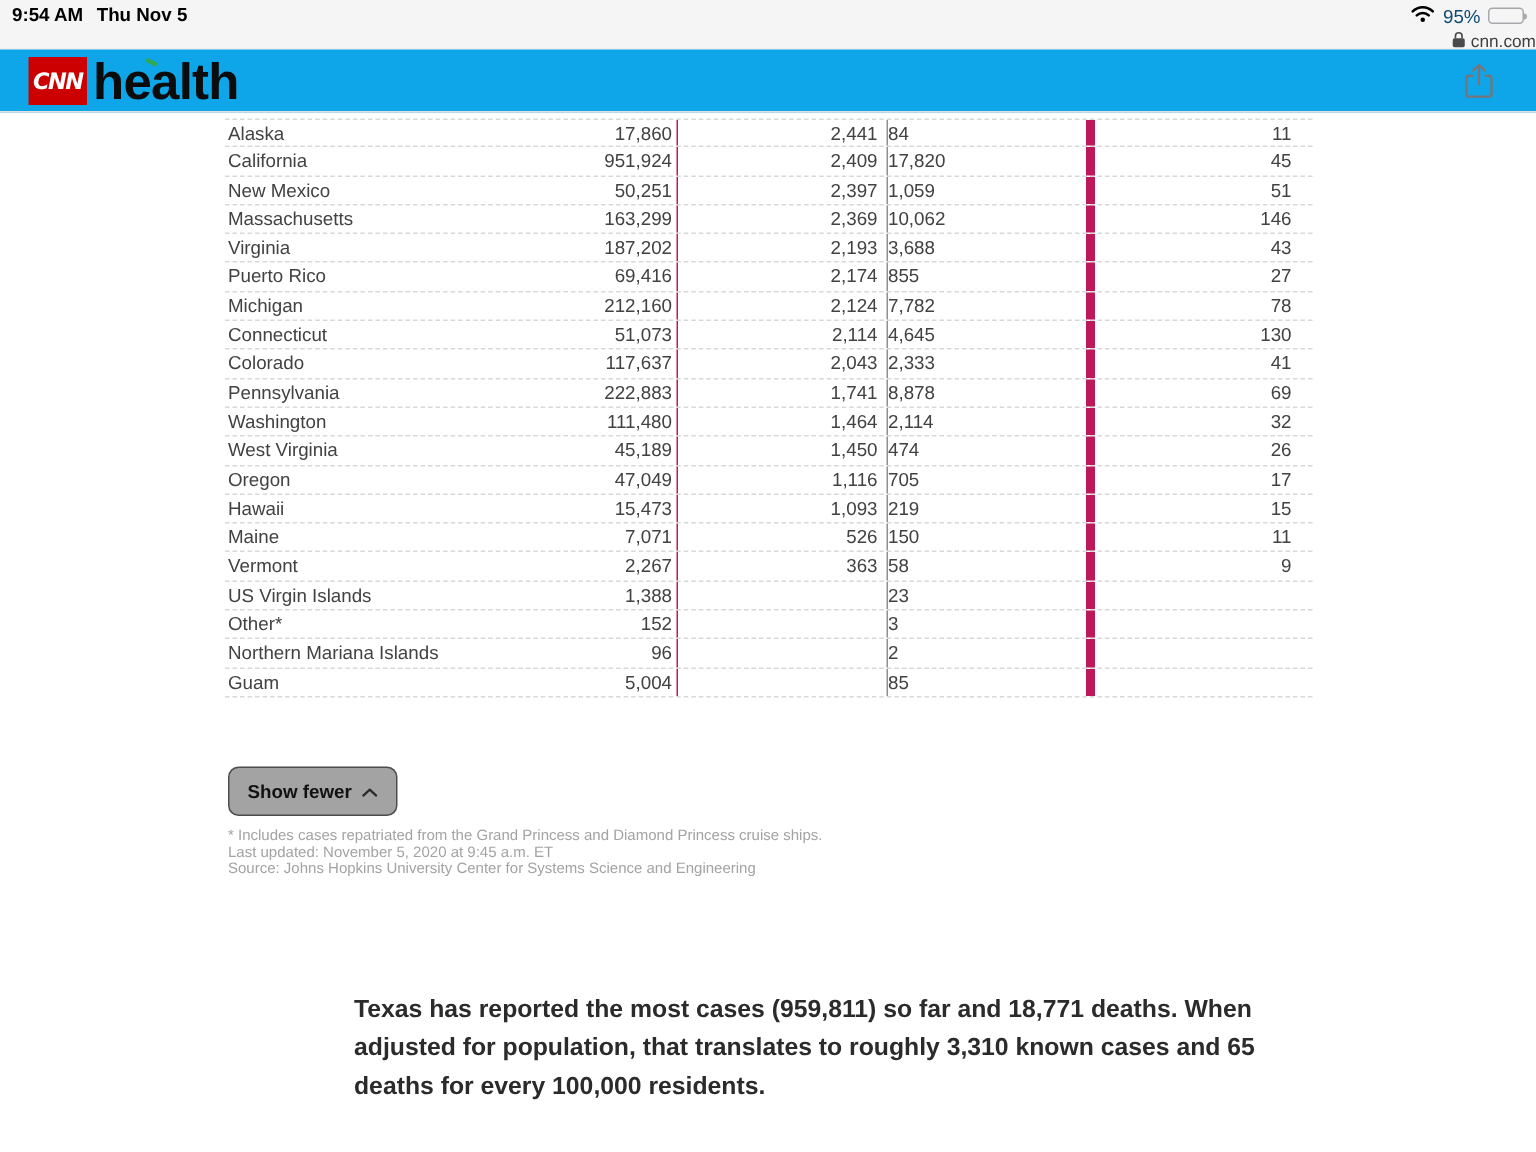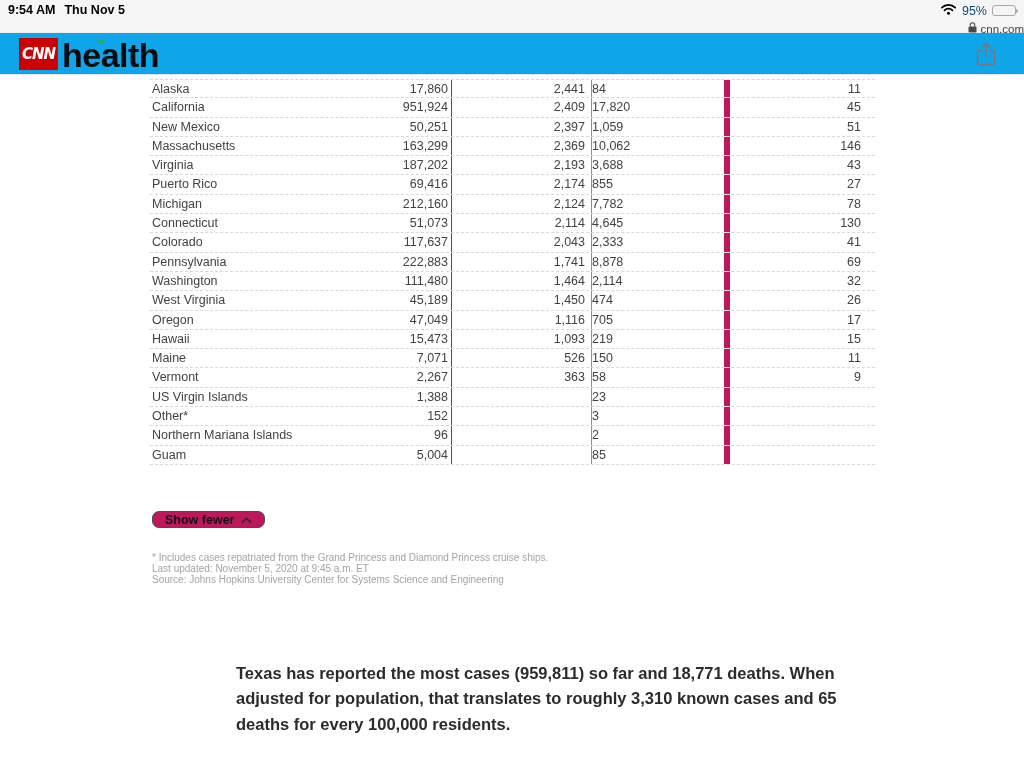--- a/index.html
+++ b/index.html
@@ -41,22 +41,22 @@
         font-size:12.5px;color:#424242;line-height:18.3px;}
   .trow:first-child{border-top:1px dashed #d8d8d8;}
   .cell{box-sizing:border-box;overflow:hidden;white-space:nowrap;}
   .c-state{width:152px;text-align:left;padding-left:2px;}
   .c-cases{width:150px;text-align:right;padding-right:3px;border-right:1px solid #be185d;}
   .c-per100k{width:140px;text-align:right;padding-right:6px;border-right:1px solid #8f8f8f;}
   .c-deaths{width:138px;padding-right:6px;border-right:6px solid #be185d;}
   .c-dper100k{width:145px;text-align:right;padding-right:14px;}
 
   
-  .show-fewer{position:absolute;left:152px;top:511px;height:17px;display:inline-flex;
-              align-items:center;gap:7px;padding:0 12px;background:#be185d;
+  .show-fewer{position:absolute;left:152px;top:511px;height:33px;display:inline-flex;
+              align-items:center;gap:7px;padding:0 12px;background:#a3a3a3;
               border:1.5px solid #4d4d4d;border-radius:7px;font-size:12.5px;font-weight:700;
               color:#111;cursor:pointer;box-sizing:border-box;}
 
   
   .footnotes{position:absolute;left:152px;top:552px;font-size:10px;line-height:11px;
              color:#a3a3a3;}
 
   
   .article{position:absolute;left:236px;top:661px;font-size:16.5px;line-height:25.3px;
            color:#2b2b2b;font-weight:bold;}

